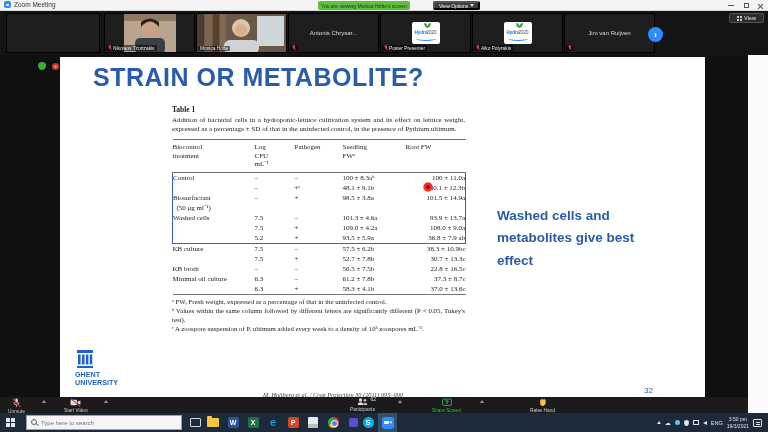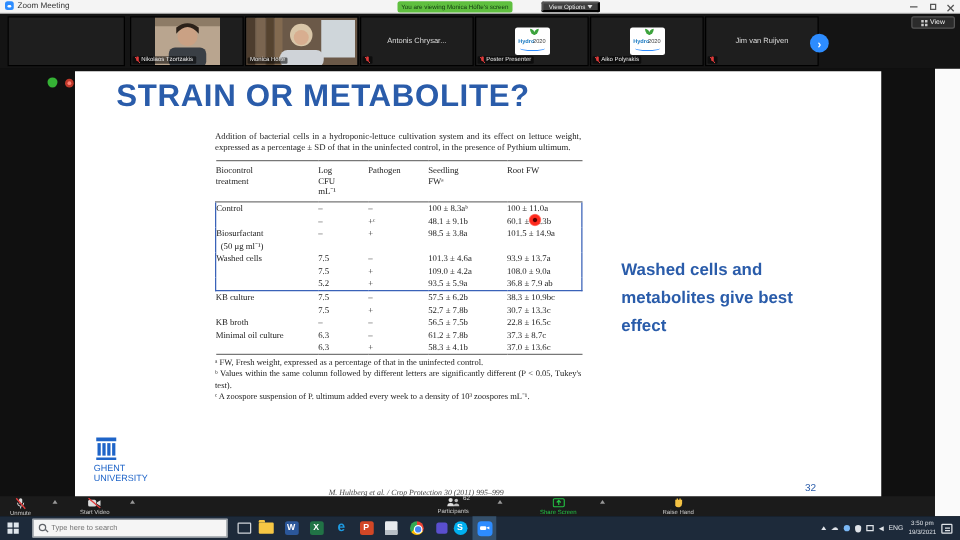--- a/index.html
+++ b/index.html
@@ -53,34 +53,34 @@
   
   .slide{position:absolute;left:60px;top:57px;width:645px;height:343px;background:#fff;overflow:hidden}
   .slide-title{position:absolute;left:33px;top:6px;font-size:25px;font-weight:bold;color:#2a5caa;letter-spacing:.5px;white-space:nowrap}
   .paper{position:absolute;left:112px;top:48px;width:293px;font-family:"Liberation Serif",serif;color:#222}
   .tbl-label{font-size:7.5px;font-weight:bold;margin-bottom:2px}
   .tbl-caption{font-size:7px;line-height:8.6px;text-align:justify;margin-bottom:6px}
   table.results{width:293px;border-collapse:collapse;table-layout:fixed;font-size:7px;border-top:1px solid #777}
   table.results th{font-weight:normal;text-align:left;vertical-align:top;line-height:8.6px;padding:3px 0;white-space:pre-line;border-bottom:1px solid #777}
   table.results td{line-height:10px;vertical-align:top;white-space:pre-line}
   table.results tr:last-child td{border-bottom:1px solid #777}
-  td.num{text-align:left}
+  td.num{text-align:right}
   tr.hl td{border-left:none}
   tr.hl td:first-child{border-left:1.5px solid #3a62b8}
   tr.hl td:last-child{border-right:1.5px solid #3a62b8}
   tr.hl-first td{border-top:1.5px solid #3a62b8}
   tr.hl-last td{border-bottom:1.5px solid #3a62b8}
   td.laser-cell{position:relative}
   td.laser-cell::after{content:"";position:absolute;left:17px;top:-1px;width:10px;height:10px;border-radius:50%;
     background:radial-gradient(circle,#5c0000 0 18%,#ff2a1e 30% 55%,rgba(255,80,60,.35) 75%,rgba(255,80,60,0) 100%)}
   .footnotes{margin-top:3px;font-size:6.8px;line-height:8.6px;text-align:justify}
   .fn{margin-bottom:0.5px}
   .annotation{position:absolute;left:437px;top:148px;width:175px;font-size:13.5px;line-height:1.65;font-weight:bold;color:#2a5caa}
   .ghent{position:absolute;left:15px;top:292px;width:70px}
-  .ghent-text{font-size:7.2px;font-weight:normal;color:#1e64c8;line-height:1.15;white-space:pre-line;margin-top:2px}
+  .ghent-text{font-size:7.2px;font-weight:bold;color:#1e64c8;line-height:1.15;white-space:pre-line;margin-top:2px}
   .citation{position:absolute;left:203px;top:334px;font-family:"Liberation Serif",serif;font-style:italic;font-size:6.3px;color:#444;white-space:nowrap}
   .pagenum{position:absolute;left:584px;top:329px;font-size:8px;color:#2a5caa}
 
   
   .cbar{position:absolute;left:0;top:397px;width:748px;height:16px;background:#1b1b1b}
   .cb-item{position:absolute;top:1px;display:flex;flex-direction:column;align-items:center;background:none;border:none}
   .cb-label{font-size:4.8px;color:#ccc;margin-top:1px;white-space:nowrap}
   .cb-label.green{color:#23c343}
   .cb-caret{position:absolute;top:3px;width:0;height:0;border-left:2px solid transparent;border-right:2px solid transparent;border-bottom:3px solid #999}
   .count{position:absolute;right:-8px;top:-2px;font-size:5px;color:#ddd}
@@ -255,20 +255,21 @@
 
   <div class="stage"></div>
   <div class="white-strip"></div>
   <span class="shield"></span>
   <span class="rec"></span>
 
   <div class="slide">
     <div class="slide-title">STRAIN OR METABOLITE?</div>
 
     <div class="paper">
+      <div class="tbl-label">Table 1</div>
       <div class="tbl-caption">Addition of bacterial cells in a hydroponic-lettuce cultivation system and its effect on lettuce weight, expressed as a percentage ± SD of that in the uninfected control, in the presence of Pythium ultimum.</div>
       <table class="results">
         <colgroup>
             <col style="width:82px">
             <col style="width:40px">
             <col style="width:48px">
             <col style="width:63px">
             <col style="width:60px">
           </colgroup>
         <thead>

